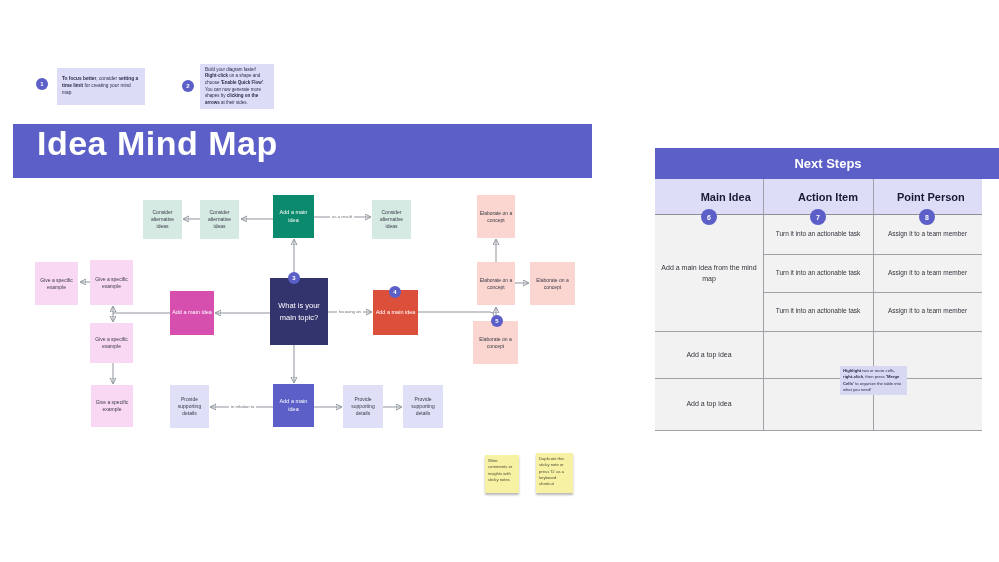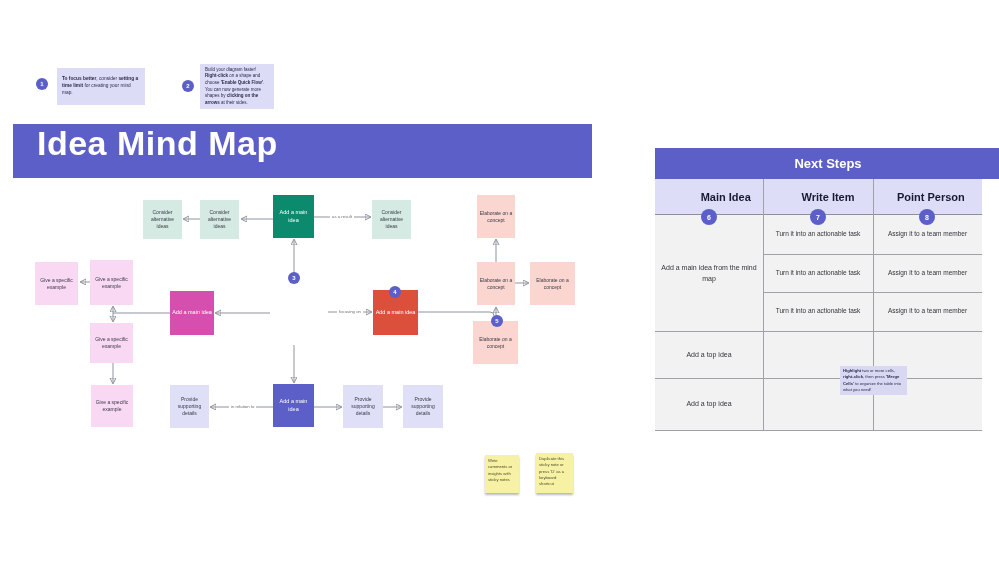--- a/index.html
+++ b/index.html
@@ -122,20 +122,21 @@
   <div class="title-banner">
     <h1>Idea Mind Map</h1>
   </div>
 
   <div class="node teal-l" style="left:143px; top:200px; width:39px; height:39px;">Consider alternative ideas</div>
   <div class="node teal-l" style="left:200px; top:200px; width:39px; height:39px;">Consider alternative ideas</div>
   <div class="node green" style="left:273px; top:195px; width:41px; height:43px; font-size:5.5px;">Add a main idea</div>
   <div class="node teal-l" style="left:372px; top:200px; width:39px; height:39px;">Consider alternative ideas</div>
 
   <div class="badge" style="left:288px; top:272px;">3</div>
+  <div class="node navy" style="left:270px; top:278px; width:58px; height:67px;">What is your main topic?</div>
 
   <div class="node magenta" style="left:170px; top:291px; width:44px; height:44px;">Add a main idea</div>
   <div class="badge" style="left:389px; top:286px;">4</div>
   <div class="node red" style="left:373px; top:290px; width:45px; height:45px;">Add a main idea</div>
   <div class="node purple" style="left:273px; top:384px; width:41px; height:43px;">Add a main idea</div>
 
   <div class="node pink-l" style="left:35px; top:262px; width:43px; height:43px;">Give a specific example</div>
   <div class="node pink-l" style="left:90px; top:260px; width:43px; height:45px;">Give a specific example</div>
   <div class="node pink-l" style="left:90px; top:323px; width:43px; height:40px;">Give a specific example</div>
   <div class="node pink-l" style="left:91px; top:385px; width:42px; height:42px;">Give a specific example</div>
@@ -160,21 +161,21 @@
   <div class="sticky sticky2">
     <span>Duplicate this sticky note or press 'D' as a keyboard shortcut</span>
   </div>
 
   <div class="tbl">
     <div class="tbl-banner">
       <span>Next Steps</span>
     </div>
     <div class="tbl-head">
       <div class="hcell" style="width:108px;margin-left:20px;">Main Idea</div>
-      <div class="hcell" style="width:110px;">Write Item</div>
+      <div class="hcell" style="width:110px;">Action Item</div>
       <div class="hcell" style="width:109px;border-radius:7px;">Point Person</div>
     </div>
     <div class="tbl-body">
       <div class="cell" style="left:0; top:0; width:108px; height:116px; font-size:7px;">Add a main idea from the mind map</div>
       <div class="cell" style="left:108px; top:0; width:110px; height:39px;">Turn it into an actionable task</div>
       <div class="cell" style="left:108px; top:39px; width:110px; height:38px;">Turn it into an actionable task</div>
       <div class="cell" style="left:108px; top:77px; width:110px; height:39px;">Turn it into an actionable task</div>
       <div class="cell" style="left:218px; top:0; width:109px; height:39px;">Assign it to a team member</div>
       <div class="cell" style="left:218px; top:39px; width:109px; height:38px;">Assign it to a team member</div>
       <div class="cell" style="left:218px; top:77px; width:109px; height:39px;">Assign it to a team member</div>

